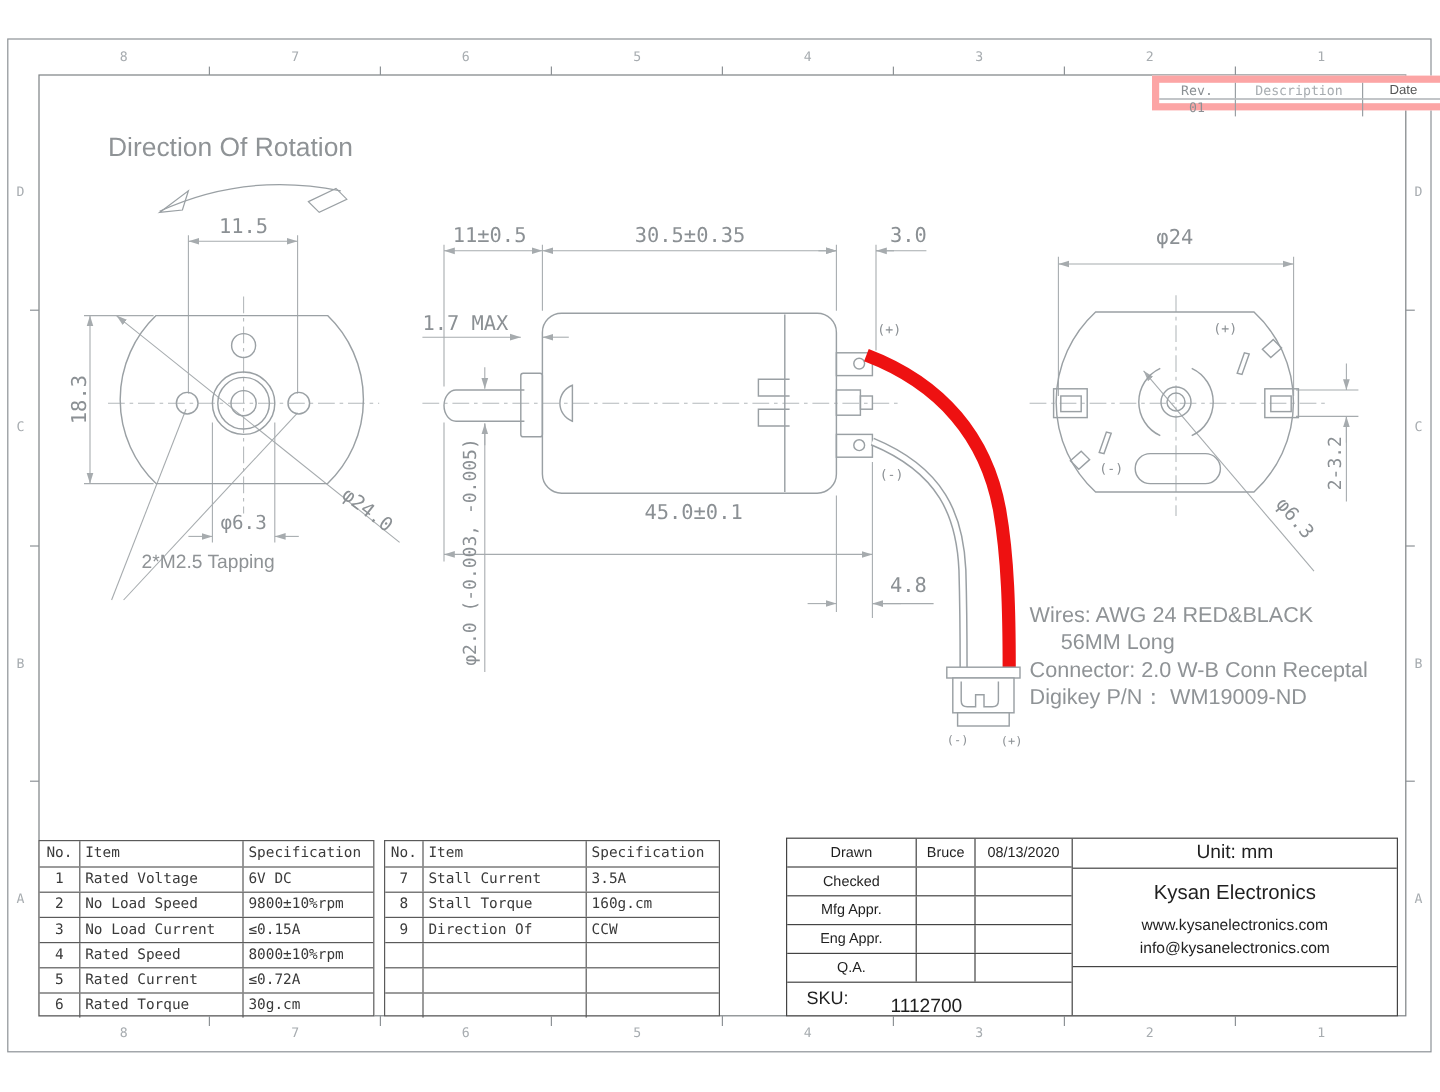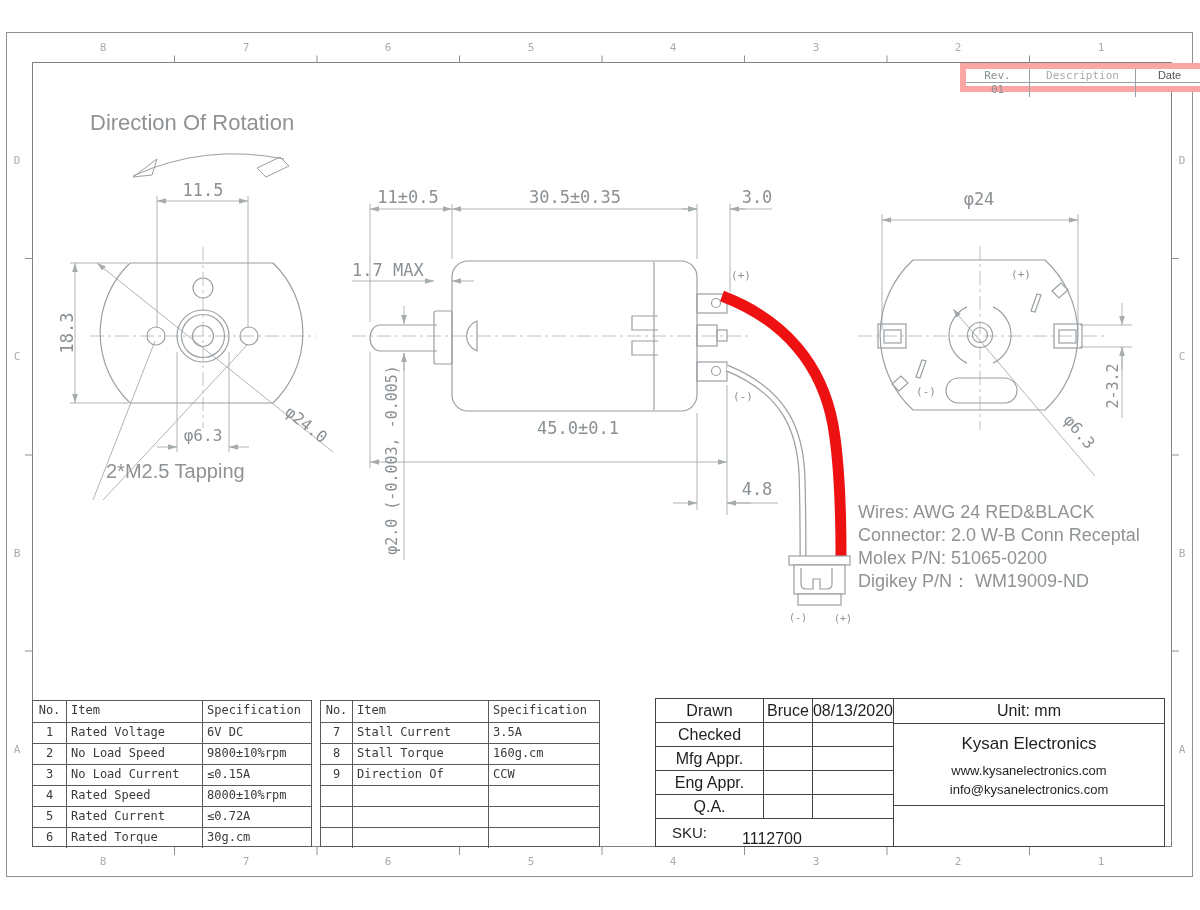--- a/index.html
+++ b/index.html
@@ -20,21 +20,21 @@
   .spec .row:first-child{border-top:none;}
   .spec .cell{box-sizing:border-box;border-right:1px solid #5a5a5a;line-height:19px;
         overflow:hidden;padding:0 4px;}
   .spec .cell:last-child{border-right:none;}
   .spec .num{text-align:center;padding:0;}
   
   .tb{position:absolute;border:1px solid #444;box-sizing:border-box;display:flex;
       font-family:"Liberation Sans",sans-serif;color:#1f1f1f;background:#fff;}
   .tb .left{width:238px;border-right:1px solid #444;box-sizing:border-box;display:flex;flex-direction:column;}
   .tb .right{flex:1;display:flex;flex-direction:column;}
-  .aprow{display:flex;height:24px;border-bottom:1px solid #444;box-sizing:border-box;font-size:16px;}
+  .aprow{display:flex;height:24px;border-bottom:1px solid #444;box-sizing:border-box;font-size:12px;}
   .aprow .l{width:108px;border-right:1px solid #444;box-sizing:border-box;text-align:center;line-height:23px;}
   .aprow .n{width:49px;border-right:1px solid #444;box-sizing:border-box;text-align:center;line-height:23px;}
   .aprow .d{flex:1;text-align:center;line-height:23px;}
   .skurow{flex:1;position:relative;}
   .unitrow{height:25px;border-bottom:1px solid #444;box-sizing:border-box;text-align:center;
            font-size:16px;line-height:24px;}
   .comprow{height:82px;border-bottom:1px solid #444;box-sizing:border-box;text-align:center;}
   .botrow{flex:1;display:flex;}
   .sizecol{width:82px;border-right:1px solid #444;box-sizing:border-box;display:flex;flex-direction:column;}
   .sizecol div{flex:1;font-size:12px;line-height:20px;padding-left:6px;box-sizing:border-box;}
@@ -254,21 +254,21 @@
     <div class="c3">Date</div>
   </div>
   <div class="row">
     <div class="c1">01</div>
     <div class="c2"></div>
     <div class="c3"></div>
   </div>
 </div>
 
 <span class="lab gl" style="left:90px;top:112px;font-size:22px;">Direction Of Rotation</span>
-<span class="lab gl" style="left:106px;top:461px;font-size:20px;">2*M2.5 Tapping</span>
+<span class="lab gl" style="left:118px;top:461px;font-size:16px;">2*M2.5 Tapping</span>
 
 <span class="lab dim c" style="left:203px;top:190px">11.5</span>
 <span class="lab dim" style="left:67px;top:333px;transform:translate(-50%,-50%) rotate(-90deg);">18.3</span>
 <span class="lab dim c" style="left:203px;top:436px;font-size:16px;">φ6.3</span>
 <span class="lab dim" style="left:306px;top:425px;font-size:16px;transform:translate(-50%,-50%) rotate(38deg);">φ24.0</span>
 
 <span class="lab dim c" style="left:408px;top:197px">11±0.5</span>
 <span class="lab dim c" style="left:575px;top:197px">30.5±0.35</span>
 <span class="lab dim c" style="left:757px;top:197px">3.0</span>
 <span class="lab dim" style="left:352px;top:262px">1.7 MAX</span>
@@ -282,22 +282,22 @@
 <span class="lab dims" style="left:1113px;top:386px;transform:translate(-50%,-50%) rotate(-90deg);">2-3.2</span>
 <span class="lab dim" style="left:1079px;top:432px;font-size:16px;transform:translate(-50%,-50%) rotate(50deg);">φ6.3</span>
 <span class="lab sign c" style="left:1021px;top:274px">(+)</span>
 <span class="lab sign c" style="left:926px;top:391px">(-)</span>
 
 <span class="lab sign c" style="left:798px;top:618px;font-size:10px;">(-)</span>
 <span class="lab sign c" style="left:843px;top:619px;font-size:10px;">(+)</span>
 
 <div class="lab gl" style="left:858px;top:501px;font-size:18px;line-height:23px;">
   <div>Wires: AWG 24  RED&amp;BLACK</div>
+  <div style="padding-left:26px;">56MM Long</div>
   <div>Connector: 2.0 W-B Conn Receptal</div>
-  <div>Molex  P/N: 51065-0200</div>
   <div>Digikey  P/N：  WM19009-ND</div>
 </div>
 
 <div class="spec" style="left:32px;top:700px;width:280px;height:147px;">
   <div class="row">
     <div class="cell num" style="width:34px">No.</div>
     <div class="cell" style="width:136px">Item</div>
     <div class="cell" style="flex:1">Specification</div>
   </div>
   <div class="row">

